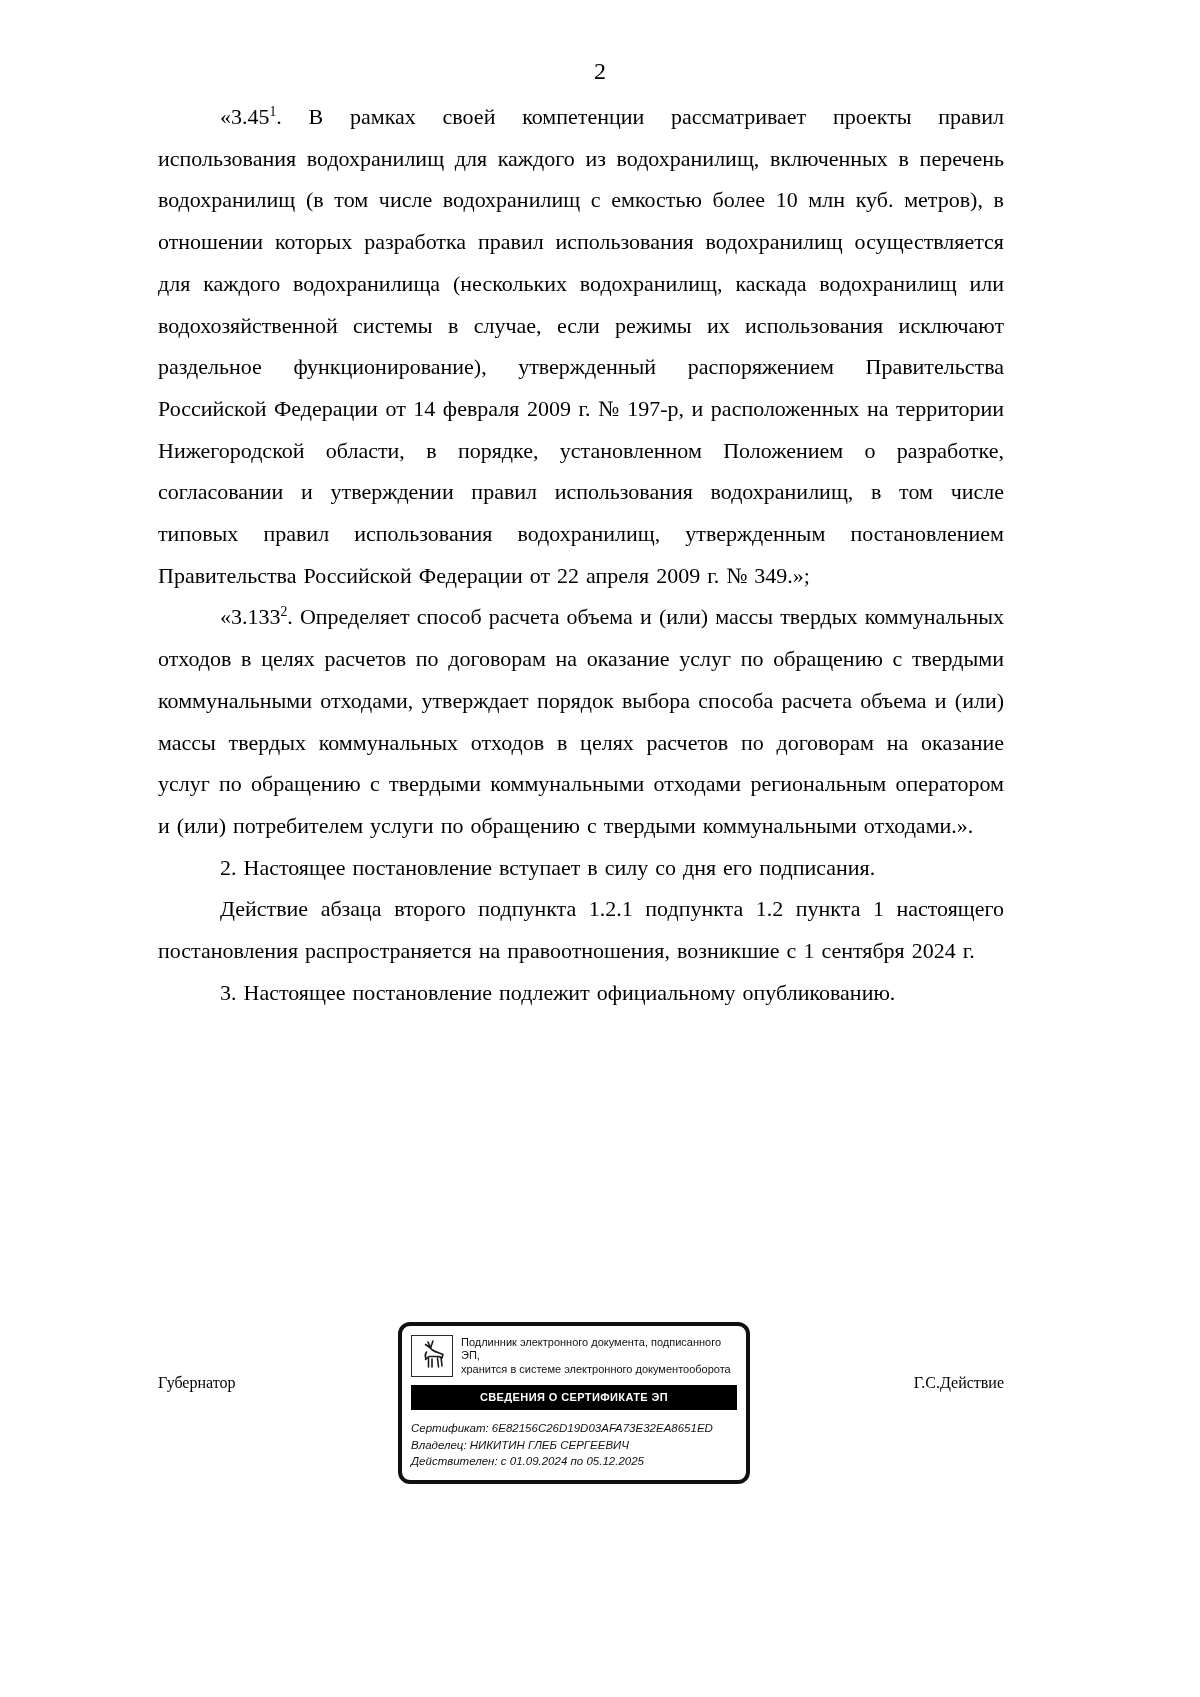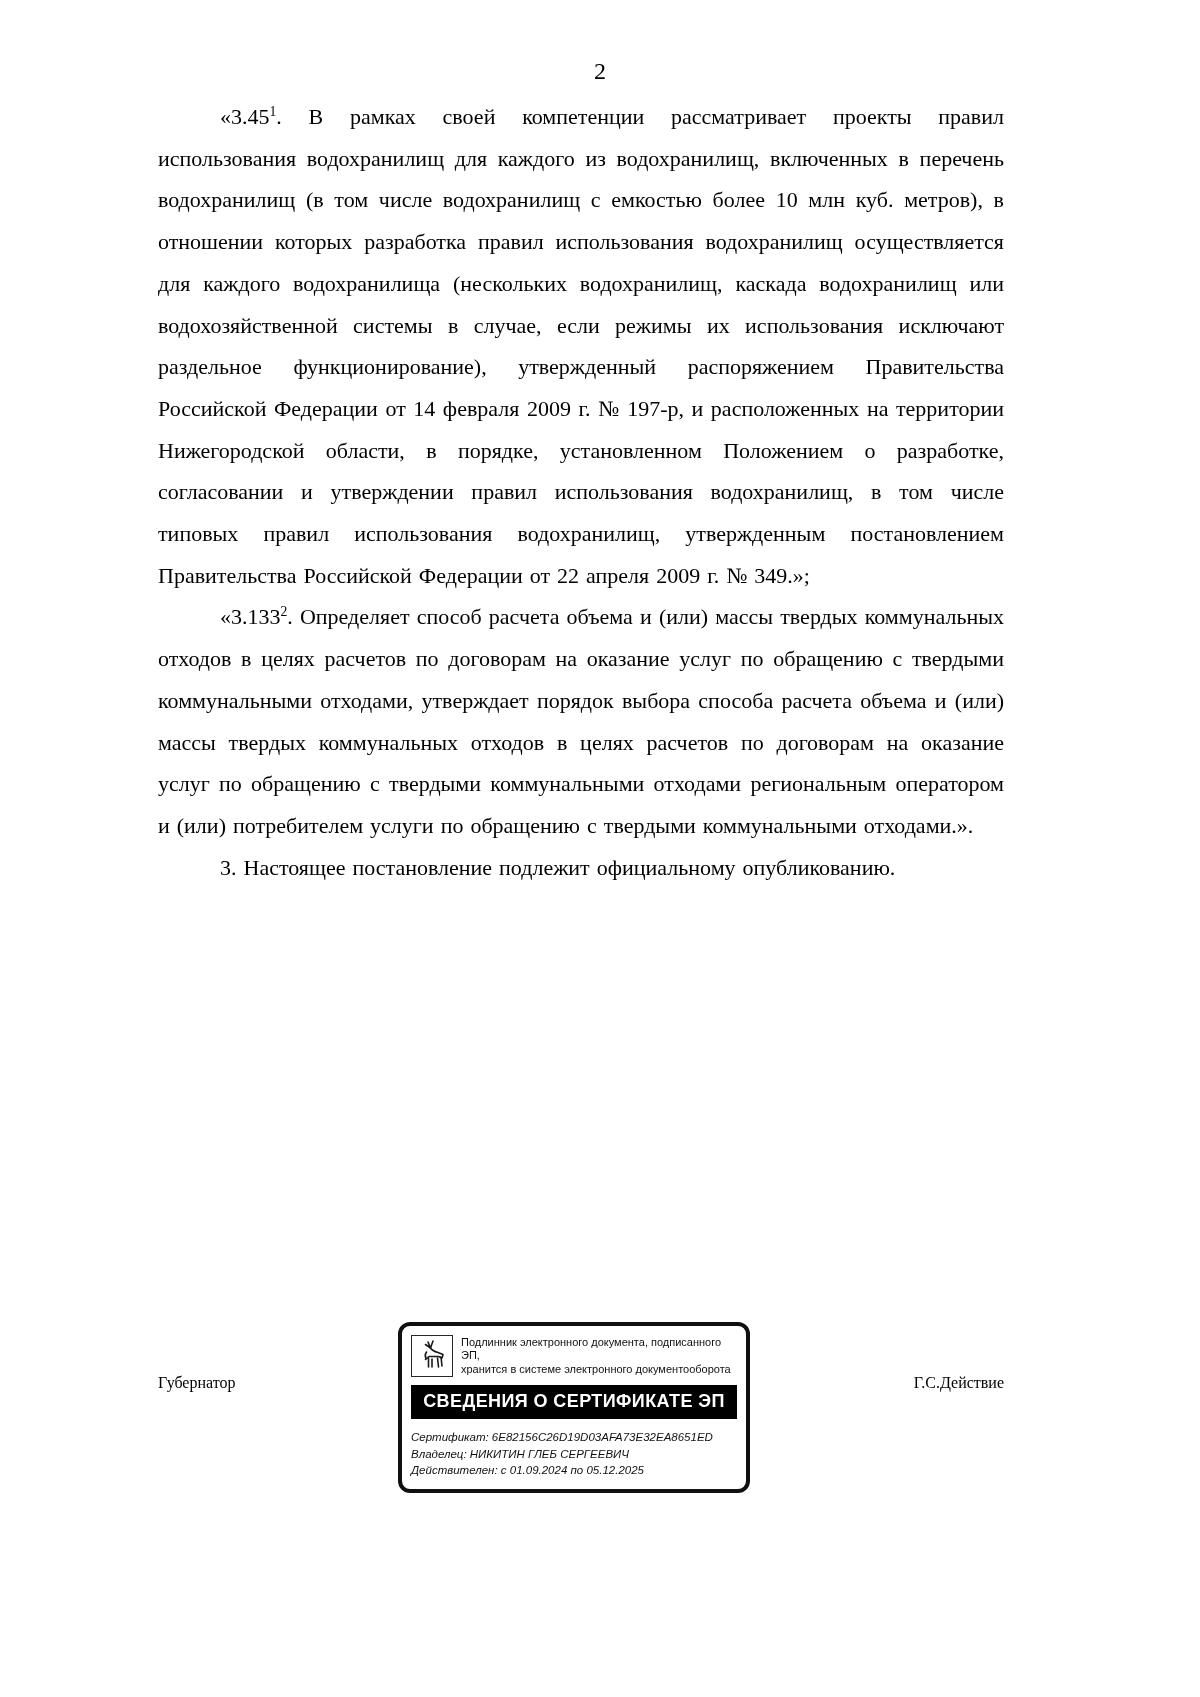--- a/index.html
+++ b/index.html
@@ -69,21 +69,21 @@
   }
   .stamp-header-text{
     font-size:11px;
     line-height:13.5px;
     color:#101010;
   }
   .stamp-bar{
     margin:8px 0 10px 0;
     background:#000;
     color:#fff;
-    font-size:18px;
+    font-size:11px;
     font-weight:bold;
     letter-spacing:0.4px;
     text-align:center;
     padding:6px 0 7px 0;
   }
   .stamp-info{
     font-size:11.5px;
     line-height:16.5px;
     color:#101010;
     font-style:italic;
@@ -93,20 +93,22 @@
 </head>
 <body>
 
 <div class="page">
 
   <div class="page-number">2</div>
 
   <div class="text-block">
     <p><span>«3.45</span><sup>1</sup><span>. В рамках своей компетенции рассматривает проекты правил использования водохранилищ для каждого из водохранилищ, включенных в перечень водохранилищ (в том числе водохранилищ с емкостью более 10 млн куб. метров), в отношении которых разработка правил использования водохранилищ осуществляется для каждого водохранилища (нескольких водохранилищ, каскада водохранилищ или водохозяйственной системы в случае, если режимы их использования исключают раздельное функционирование), утвержденный распоряжением Правительства Российской Федерации от 14 февраля 2009 г. № 197-р, и расположенных на территории Нижегородской области, в порядке, установленном Положением о разработке, согласовании и утверждении правил использования водохранилищ, в том числе типовых правил использования водохранилищ, утвержденным постановлением Правительства Российской Федерации от 22 апреля 2009 г. № 349.»;</span></p>
     <p><span>«3.133</span><sup>2</sup><span>. Определяет способ расчета объема и (или) массы твердых коммунальных отходов в целях расчетов по договорам на оказание услуг по обращению с твердыми коммунальными отходами, утверждает порядок выбора способа расчета объема и (или) массы твердых коммунальных отходов в целях расчетов по договорам на оказание услуг по обращению с твердыми коммунальными отходами региональным оператором и (или) потребителем услуги по обращению с твердыми коммунальными отходами.».</span></p>
+    <p>2. Настоящее постановление вступает в силу со дня его подписания.</p>
+    <p>Действие абзаца второго подпункта 1.2.1 подпункта 1.2 пункта 1 настоящего постановления распространяется на правоотношения, возникшие с 1 сентября 2024 г.</p>
     <p class="p-wide">3. Настоящее постановление подлежит официальному опубликованию.</p>
   </div>
 
   <div class="signature-row">
     <span>Губернатор</span>
     <span>Г.С.Действие</span>
   </div>
 
   <div class="stamp">
     <div class="stamp-header">

